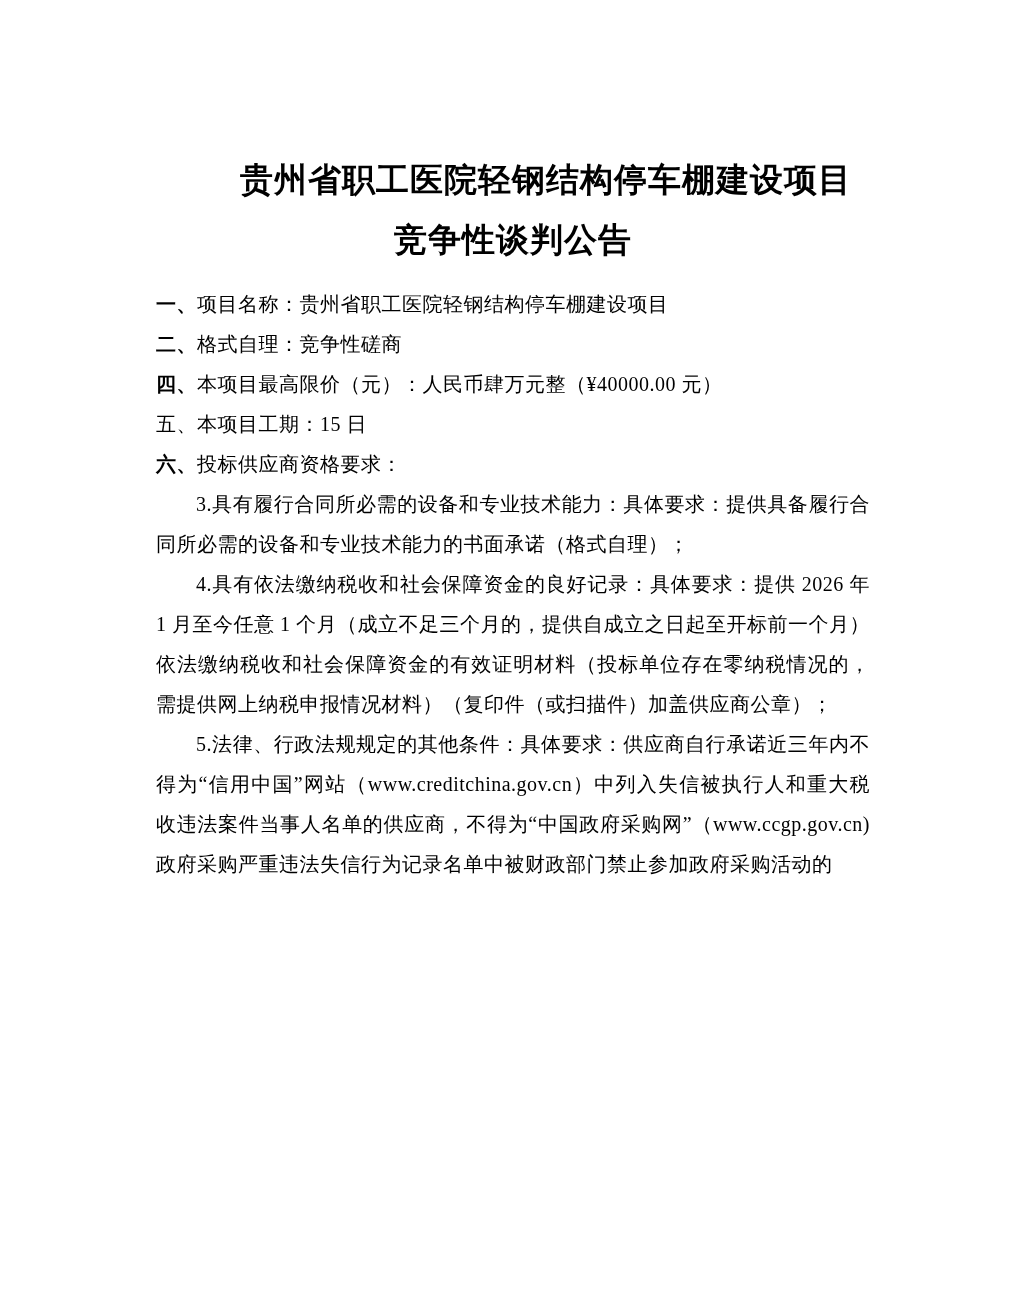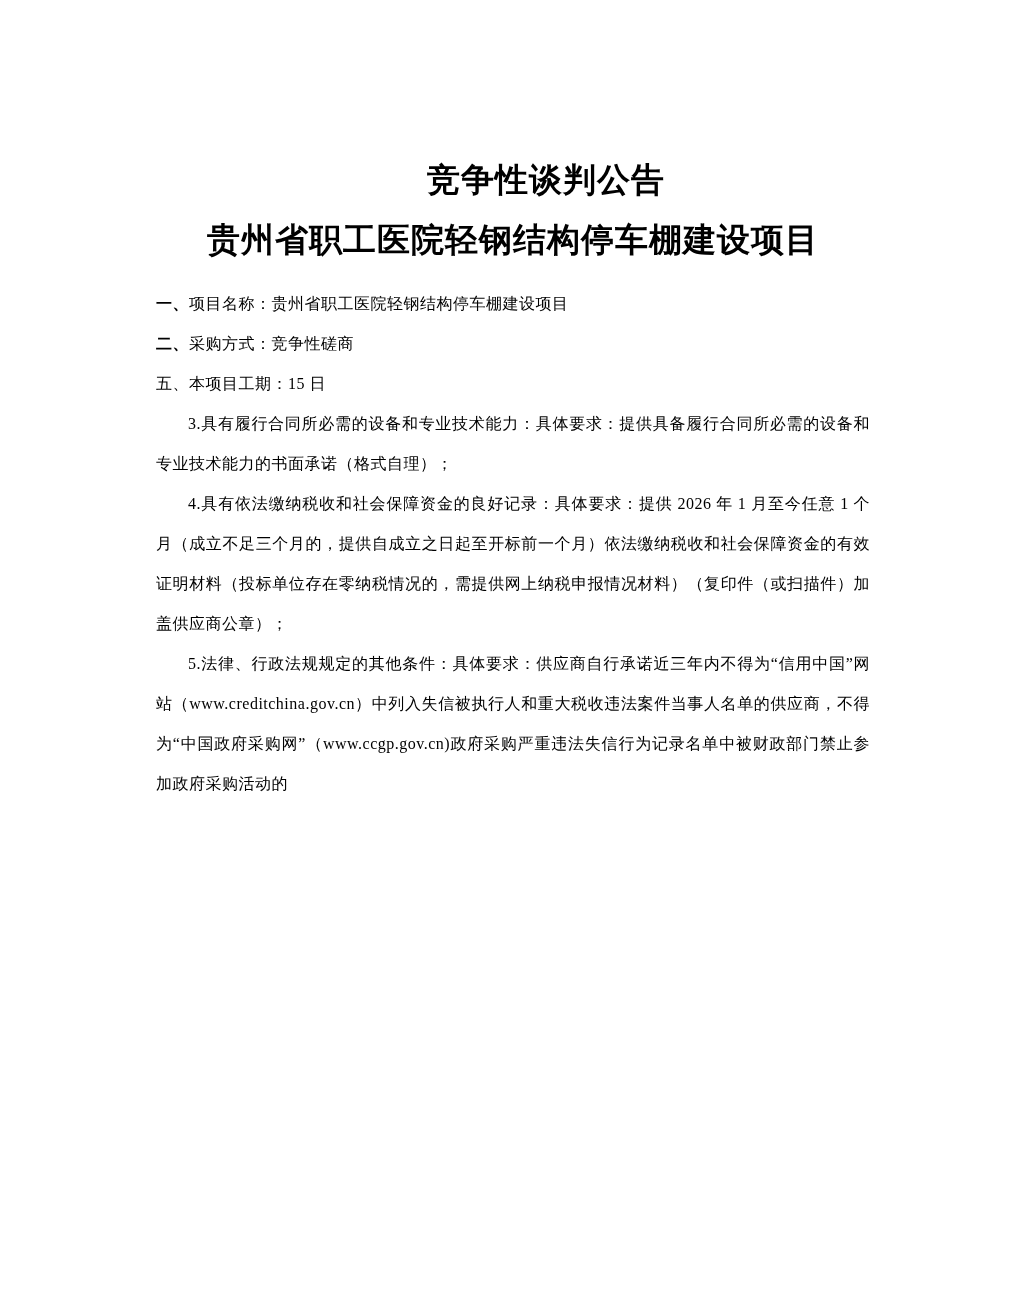--- a/index.html
+++ b/index.html
@@ -26,46 +26,48 @@
     font-weight: bold;
     font-size: 33px;
     line-height: 60px;
     letter-spacing: 1px;
   }
   .doc-title .title-line:first-child {
     text-indent: 2em;
   }
   .doc-body {
     margin-top: 14px;
-    font-size: 16px;
+    font-size: 20px;
     line-height: 40px;
     text-align: justify;
     letter-spacing: 0.5px;
   }
   .para {
     margin: 0;
   }
   .para.indent {
     text-indent: 2em;
   }
   .run.bold {
     font-weight: bold;
   }
 </style>
 </head>
 <body>
 
 <div class="page">
   <div class="content">
     <div class="doc-title" id="title-container">
+        <div class="title-line">贵州省职工医院轻钢结构停车棚建设项目</div>
         <div class="title-line">竞争性谈判公告</div>
-        <div class="title-line">贵州省职工医院轻钢结构停车棚建设项目</div>
       </div>
     <div class="doc-body" id="body-container">
         <p class="para"><span class="run bold">一、</span><span class="run">项目名称：贵州省职工医院轻钢结构停车棚建设项目</span></p>
-        <p class="para"><span class="run bold">二、</span><span class="run">采购方式：竞争性磋商</span></p>
+        <p class="para"><span class="run bold">二、</span><span class="run">格式自理：竞争性磋商</span></p>
+        <p class="para"><span class="run bold">四、</span><span class="run">本项目最高限价（元）：人民币肆万元整（¥40000.00 元）</span></p>
         <p class="para"><span class="run">五、本项目工期：15 日</span></p>
+        <p class="para"><span class="run bold">六、</span><span class="run">投标供应商资格要求：</span></p>
         <p class="para indent"><span class="run">3.具有履行合同所必需的设备和专业技术能力：具体要求：提供具备履行合同所必需的设备和专业技术能力的书面承诺（格式自理）；</span></p>
         <p class="para indent"><span class="run">4.具有依法缴纳税收和社会保障资金的良好记录：具体要求：提供 2026 年 1 月至今任意 1 个月（成立不足三个月的，提供自成立之日起至开标前一个月）依法缴纳税收和社会保障资金的有效证明材料（投标单位存在零纳税情况的，需提供网上纳税申报情况材料）（复印件（或扫描件）加盖供应商公章）；</span></p>
         <p class="para indent"><span class="run">5.法律、行政法规规定的其他条件：具体要求：供应商自行承诺近三年内不得为“信用中国”网站（www.creditchina.gov.cn）中列入失信被执行人和重大税收违法案件当事人名单的供应商，不得为“中国政府采购网”（www.ccgp.gov.cn)政府采购严重违法失信行为记录名单中被财政部门禁止参加政府采购活动的</span></p>
       </div>
   </div>
 </div>
 
 </body></html>

